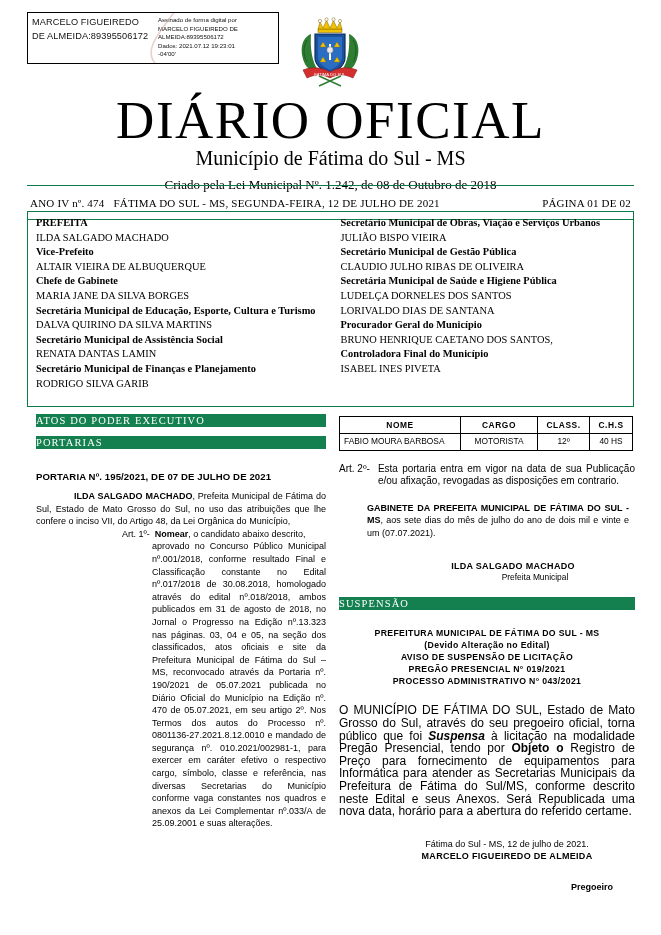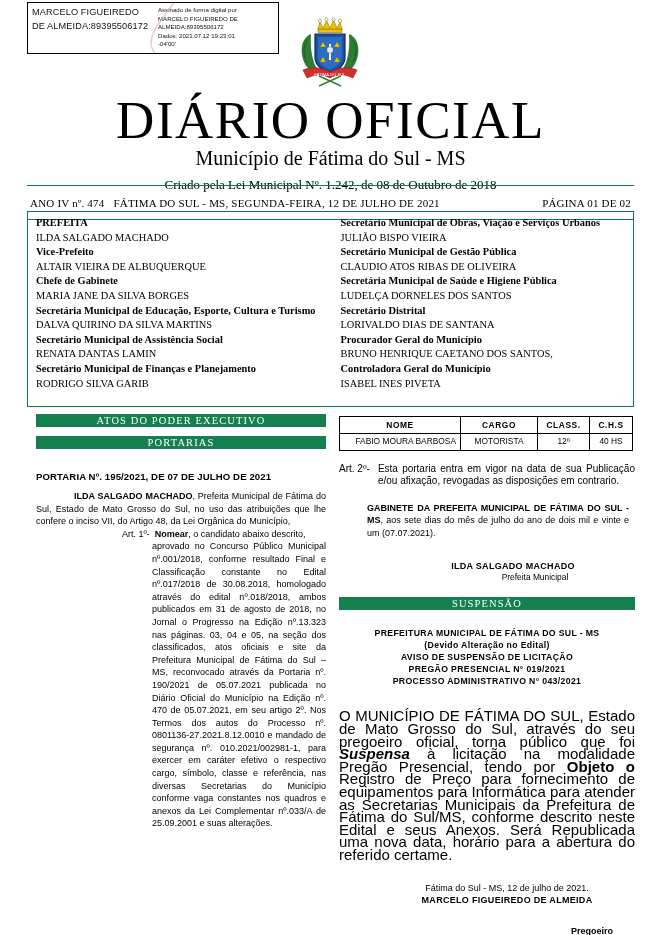--- a/index.html
+++ b/index.html
@@ -19,21 +19,21 @@
     width: 661px;
     height: 935px;
     position: relative;
     box-sizing: border-box;
   }
 
   
   .sig-box {
     position: absolute;
     left: 27px;
-    top: 2px;
+    top: 12px;
     width: 252px;
     height: 52px;
     border: 1px solid #000;
     box-sizing: border-box;
     display: flex;
     overflow: hidden;
   }
   .sig-left {
     width: 120px;
     padding: 3px 2px 0 4px;
@@ -143,21 +143,21 @@
   .off-role.just {
     text-align: justify;
     text-align-last: left;
   }
   .off-name { font-weight: normal; }
 
   
   .banner {
     background: #15804f;
     color: #ffffff;
-    text-align: center;
+    text-align: left;
     font-family: "Liberation Serif", serif;
     font-size: 10.5px;
     letter-spacing: 1.1px;
     height: 13px;
     line-height: 13px;
     box-sizing: border-box;
   }
 
   
   .col-left {
@@ -219,21 +219,20 @@
     width: 294px;
     margin-top: 2px;
     font-family: "Liberation Sans", sans-serif;
   }
   table.nomeacao th,
   table.nomeacao td {
     border: 1px solid #000;
     font-size: 8.4px;
     padding: 2px 4px;
     vertical-align: top;
-    text-align: right;
   }
   table.nomeacao th {
     font-weight: bold;
     text-align: center;
     letter-spacing: .6px;
     padding: 3px 2px;
   }
   table.nomeacao td.c { text-align: center; }
   table.nomeacao td.nome { width: 112px; line-height: 11.5px; }
 
@@ -278,23 +277,23 @@
   .lic-head {
     margin-top: 18px;
     font-family: "Liberation Sans", sans-serif;
     font-size: 8.7px;
     font-weight: bold;
     line-height: 11.8px;
     text-align: center;
     letter-spacing: .35px;
   }
   .lic-body {
-    margin-top: 23px;
-    font-family: "Liberation Sans", sans-serif;
-    font-size: 15px;
+    margin-top: 17px;
+    font-family: "Liberation Sans", sans-serif;
+    font-size: 12px;
     line-height: 12.6px;
     text-align: justify;
   }
   .lic-foot {
     margin-top: 20px;
     font-family: "Liberation Sans", sans-serif;
     font-size: 9px;
     line-height: 12.6px;
     text-align: center;
     padding-left: 40px;
@@ -387,28 +386,27 @@
       <div class="off-name">DALVA QUIRINO DA SILVA MARTINS</div>
       <div class="off-role">Secretário Municipal de Assistência Social</div>
       <div class="off-name">RENATA DANTAS LAMIN</div>
       <div class="off-role">Secretário Municipal de Finanças e Planejamento</div>
       <div class="off-name">RODRIGO SILVA GARIB</div>
     </div>
     <div class="off-col right">
       <div class="off-role">Secretário Municipal de Obras, Viação e Serviços Urbanos</div>
       <div class="off-name">JULIÃO BISPO VIEIRA</div>
       <div class="off-role">Secretário Municipal de Gestão Pública</div>
-      <div class="off-name">CLAUDIO ATOS RIBAS DE OLIVEIRA</div>
+      <div class="off-name">CLAUDIO JULHO RIBAS DE OLIVEIRA</div>
       <div class="off-role">Secretária Municipal de Saúde e Higiene Pública</div>
       <div class="off-name">LUDELÇA DORNELES DOS SANTOS</div>
-      <div class="off-role">Secretário Distrital</div>
       <div class="off-name">LORIVALDO DIAS DE SANTANA</div>
       <div class="off-role">Procurador Geral do Município</div>
       <div class="off-name">BRUNO HENRIQUE CAETANO DOS SANTOS,</div>
-      <div class="off-role">Controladora Geral do Município</div>
+      <div class="off-role">Controladora Final do Município</div>
       <div class="off-name">ISABEL INES PIVETA</div>
     </div>
   </div>
 
   <div class="col-left">
 
     <div class="banner">ATOS DO PODER EXECUTIVO</div>
     <div style="height:9px"></div>
     <div class="banner">PORTARIAS</div>
 

